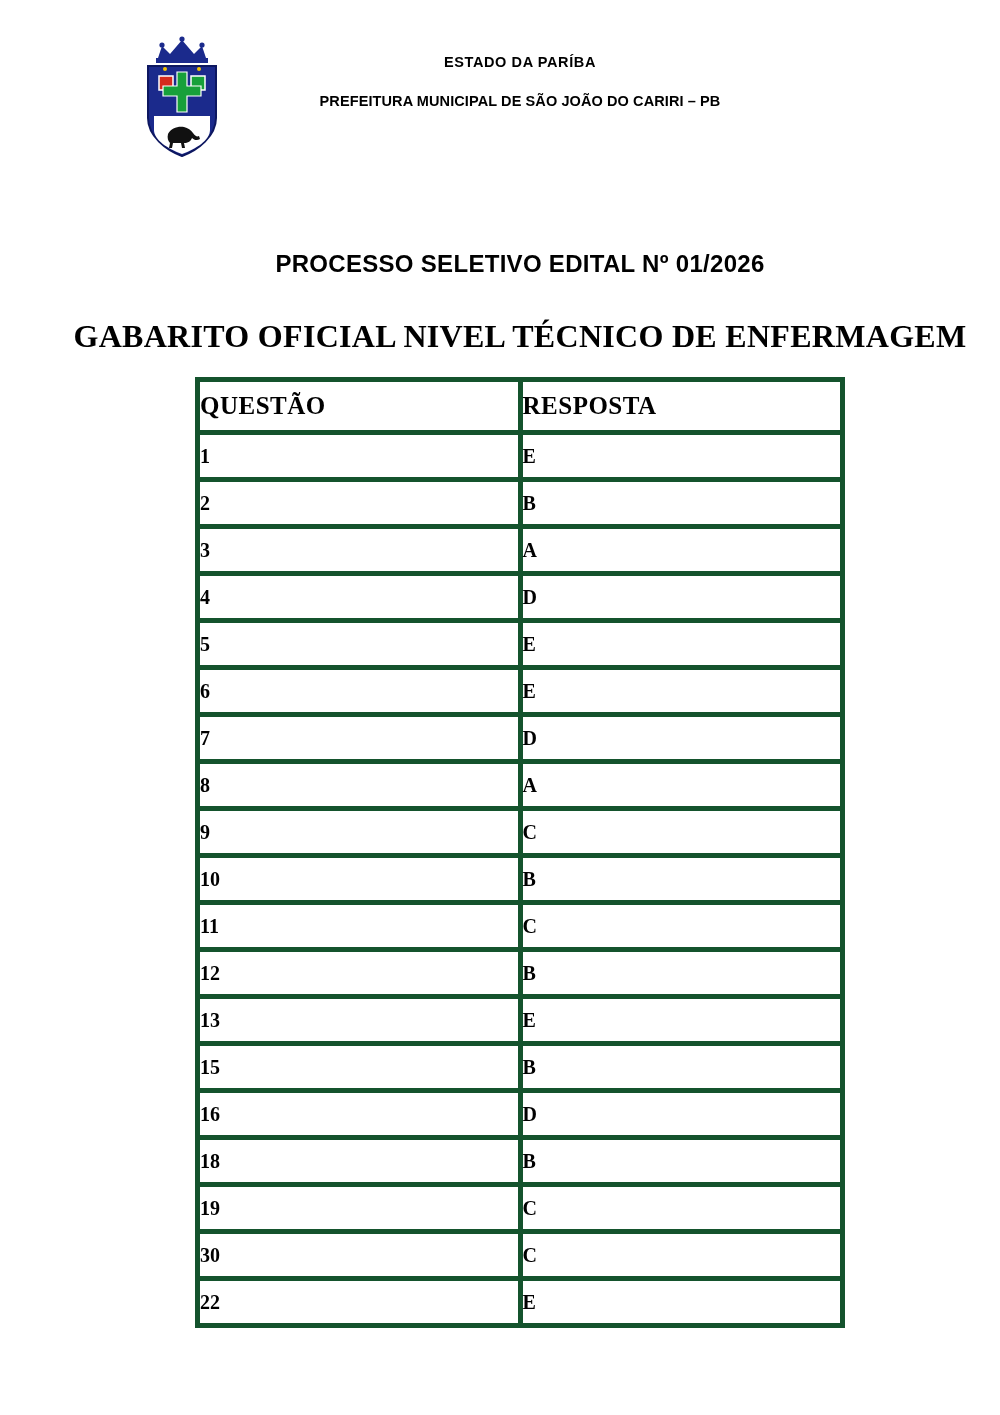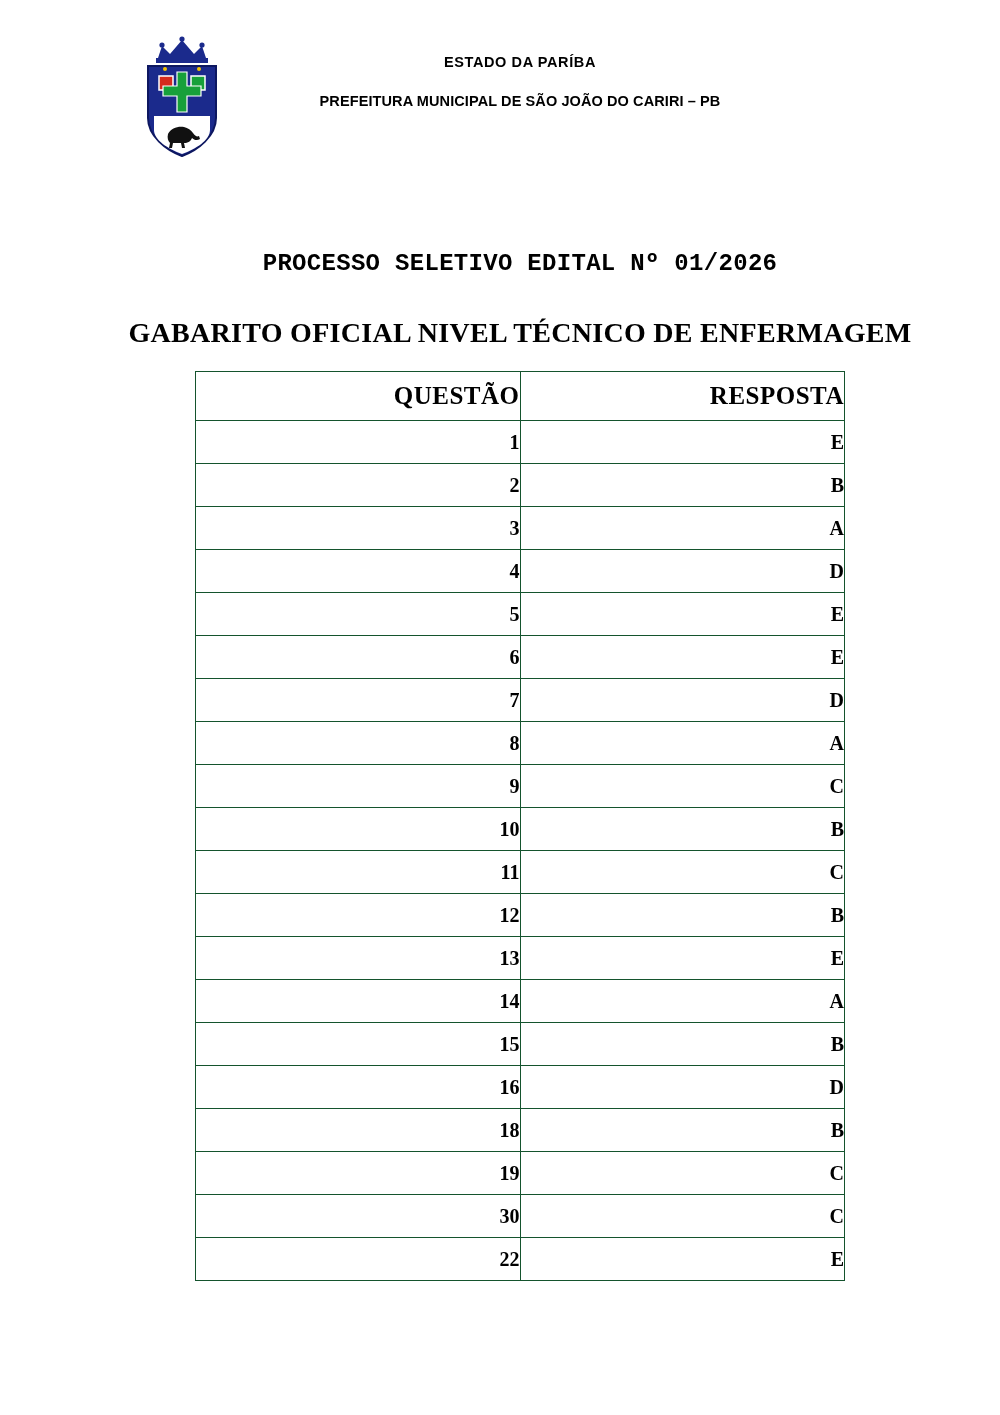--- a/index.html
+++ b/index.html
@@ -57,48 +57,48 @@
   .header-text .line-1 { letter-spacing: 0.6px; }
   .header-text .line-2 { letter-spacing: 0.1px; }
   .header-text .line-3 { letter-spacing: 0.1px; }
 
   
   .titles {
     margin-top: 55px;
     text-align: center;
   }
   .title-main {
-    font-family: Liberation Mono, monospace;
+    font-family: Liberation Sans, sans-serif;
     font-weight: bold;
     font-size: 24px;
     letter-spacing: 0.3px;
     margin-bottom: 30px;
   }
   .title-sub {
     font-family: "Liberation Serif", serif;
     font-weight: bold;
-    font-size: 28px;
+    font-size: 32px;
     letter-spacing: 0.3px;
     margin-bottom: 22px;
     margin-top: 40px;
   }
 
   
   .table-wrap {
     width: 650px;
     margin: 0 auto;
   }
   table.answers {
     border-collapse: collapse;
     width: 100%;
     table-layout: fixed;
   }
   table.answers td, table.answers th {
-    border: 1px solid #14532d;
-    text-align: right;
+    border: 5px solid #14532d;
+    text-align: left;
     font-family: "Liberation Serif", serif;
     font-weight: bold;
     padding: 0;
     height: 42px;
     vertical-align: middle;
   }
   table.answers thead th {
     font-size: 25px;
     height: 48px;
     letter-spacing: 0.5px;
@@ -217,24 +217,20 @@
           </tr>
           <tr>
             <td>12</td>
             <td>B</td>
           </tr>
           <tr>
             <td>13</td>
             <td>E</td>
           </tr>
           <tr>
-            <td>14</td>
-            <td>A</td>
-          </tr>
-          <tr>
             <td>15</td>
             <td>B</td>
           </tr>
           <tr>
             <td>16</td>
             <td>D</td>
           </tr>
           <tr>
             <td>18</td>
             <td>B</td>

